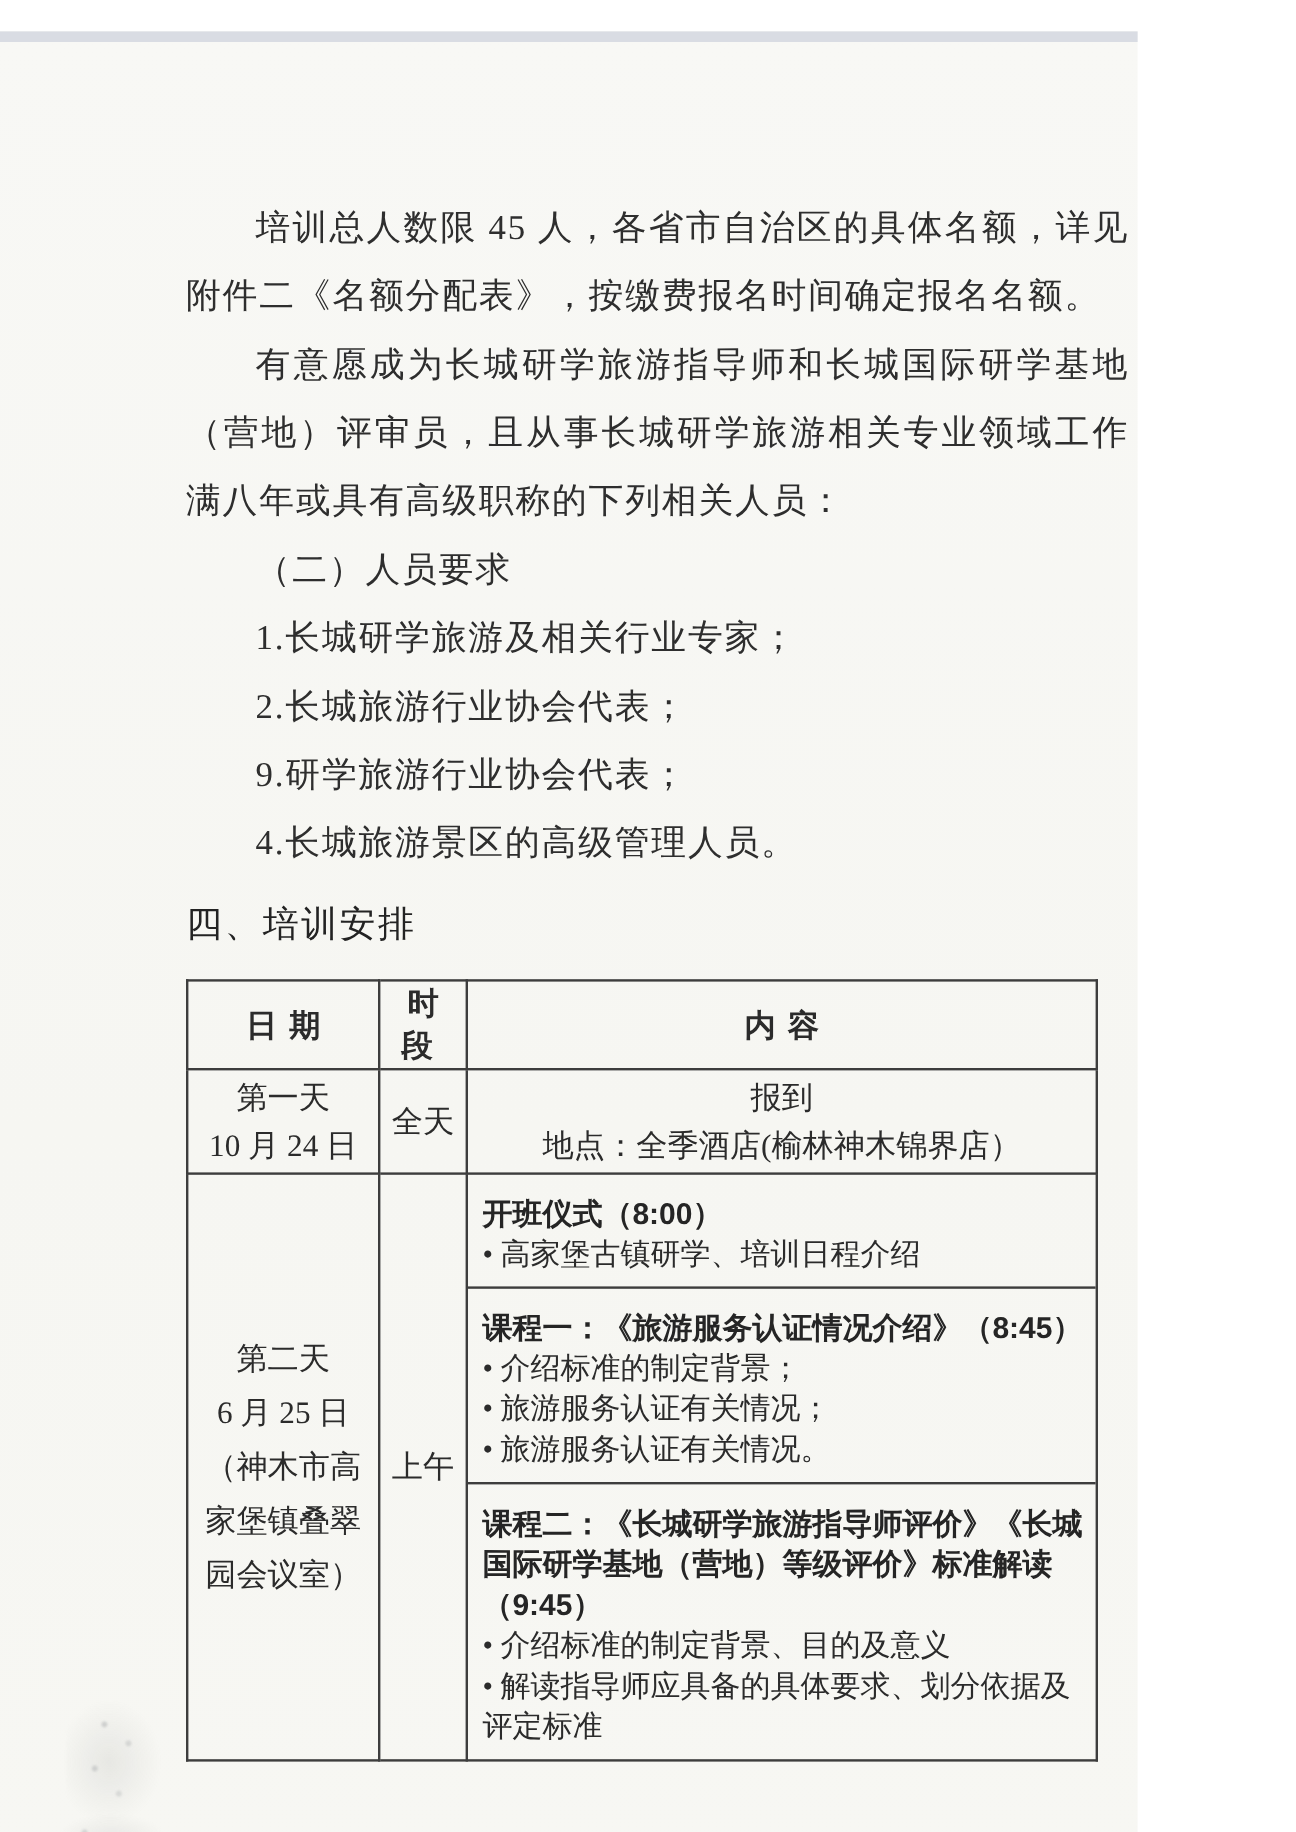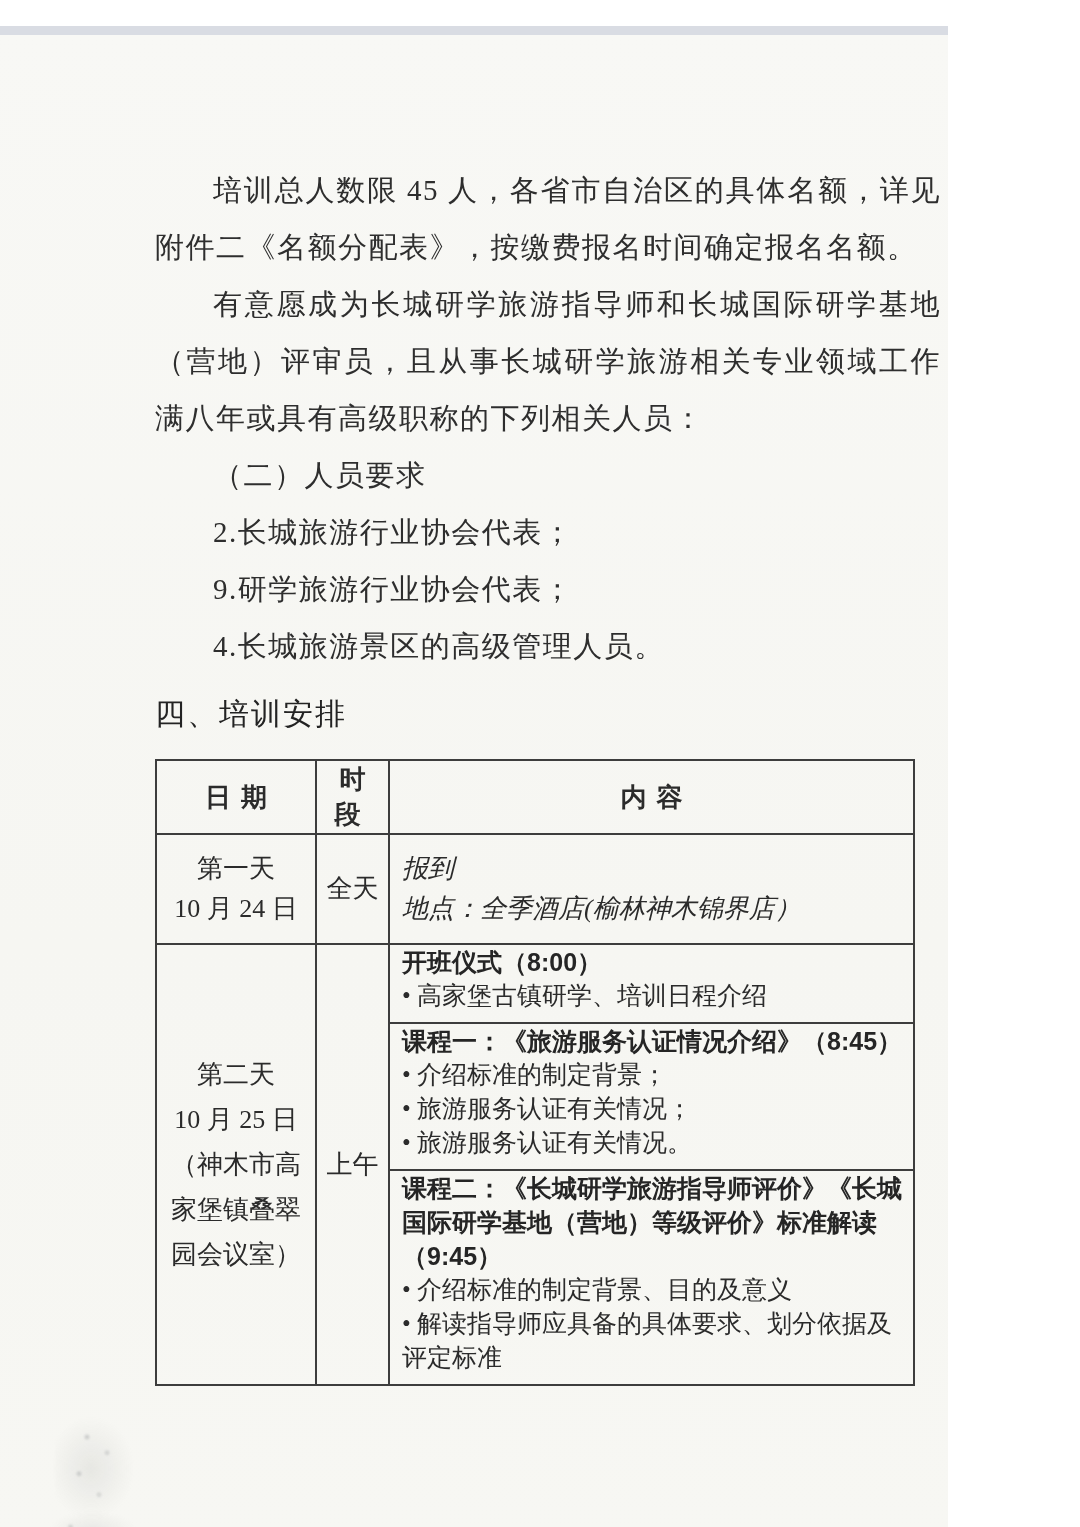--- a/index.html
+++ b/index.html
@@ -74,30 +74,29 @@
   .col-content{ width:525px; }
 
   td.cell-center {
     text-align:center;
     vertical-align:middle;
     padding:0 5px;
   }
   tr.row-day1 td.cell-center { line-height:40px; height:85px; }
   tr.row-day1 td.cell-content {
     vertical-align:middle;
-    padding:14px 12px;
+    padding:2px 12px;
     line-height:40px;
-    text-align:left;
-    font-style:italic;
+    text-align:center;
   }
   tr.row-day2 td.cell-center { line-height:45px; }
 
   td.cell-sections { padding:0; vertical-align:top; }
   .session {
-    padding:0 10px 9px 12px;
+    padding:16px 10px 9px 12px;
     font-size:25px;
     line-height:34px;
     text-align:left;
   }
   .session + .session { border-top:2px solid #3d3d3d; }
   .session-title {
     font-weight:bold;
     font-family:"Liberation Sans","DejaVu Sans",sans-serif;
     color:#252525;
   }
@@ -133,20 +132,21 @@
   <div class="top-strip"></div>
 
   <div class="content">
 
     <p class="para">培训总人数限 45 人，各省市自治区的具体名额，详见附件二《名额分配表》，按缴费报名时间确定报名名额。</p>
 
     <p class="para">有意愿成为长城研学旅游指导师和长城国际研学基地（营地）评审员，且从事长城研学旅游相关专业领域工作满八年或具有高级职称的下列相关人员：</p>
 
     <p class="para">（二）人员要求</p>
 
+    <p class="para">1.长城研学旅游及相关行业专家；</p>
     <p class="para">2.长城旅游行业协会代表；</p>
     <p class="para">9.研学旅游行业协会代表；</p>
     <p class="para">4.长城旅游景区的高级管理人员。</p>
 
     <h2 class="section-heading">四、培训安排</h2>
 
     <table class="schedule">
       <colgroup>
         <col class="col-date">
         <col class="col-period">
@@ -167,21 +167,21 @@
           </td>
           <td class="cell-center">全天</td>
           <td class="cell-content">
             <div>报到</div>
             <div>地点：全季酒店(榆林神木锦界店）</div>
           </td>
         </tr>
         <tr class="row-day2">
           <td class="cell-center">
             <div>第二天</div>
-            <div>10 月 25 日</div>
+            <div>6 月 25 日</div>
             <div>（神木市高家堡镇叠翠园会议室）</div>
           </td>
           <td class="cell-center">上午</td>
           <td class="cell-sections">
             <div class="session">
               <div class="session-title">开班仪式（8:00）</div>
               <div>• 高家堡古镇研学、培训日程介绍</div>
             </div>
             <div class="session">
               <div class="session-title">课程一：《旅游服务认证情况介绍》（8:45）</div>

